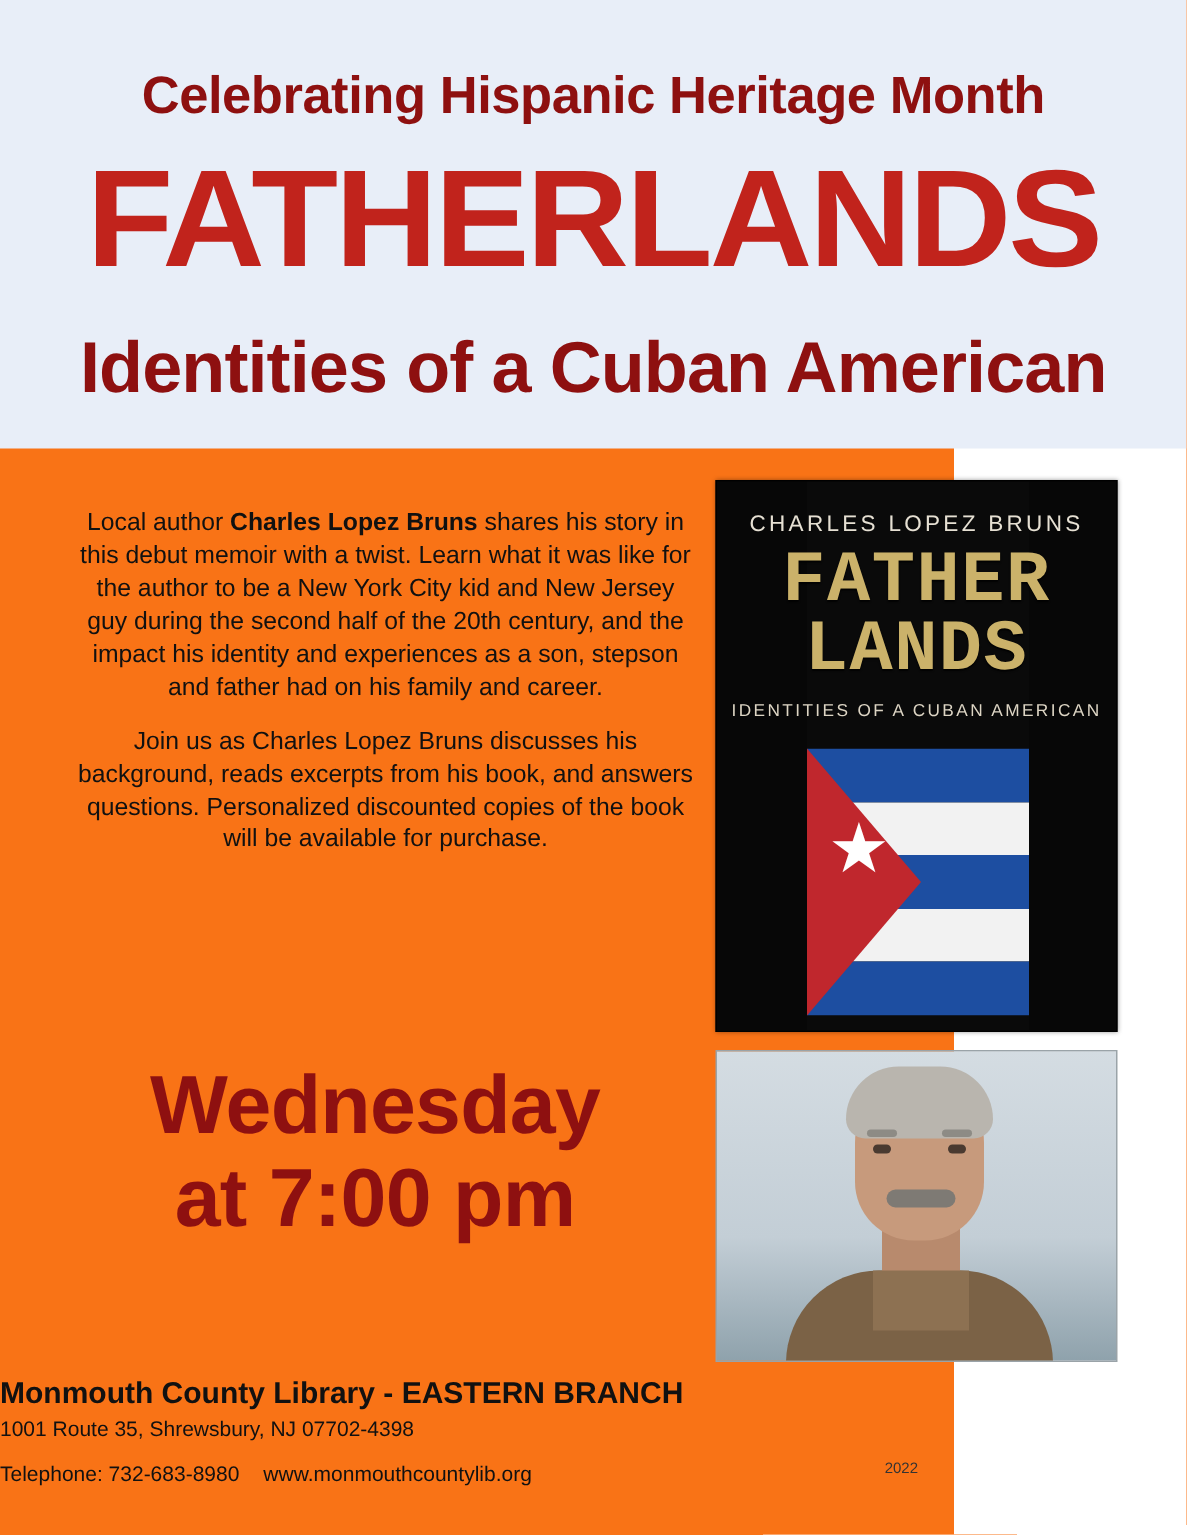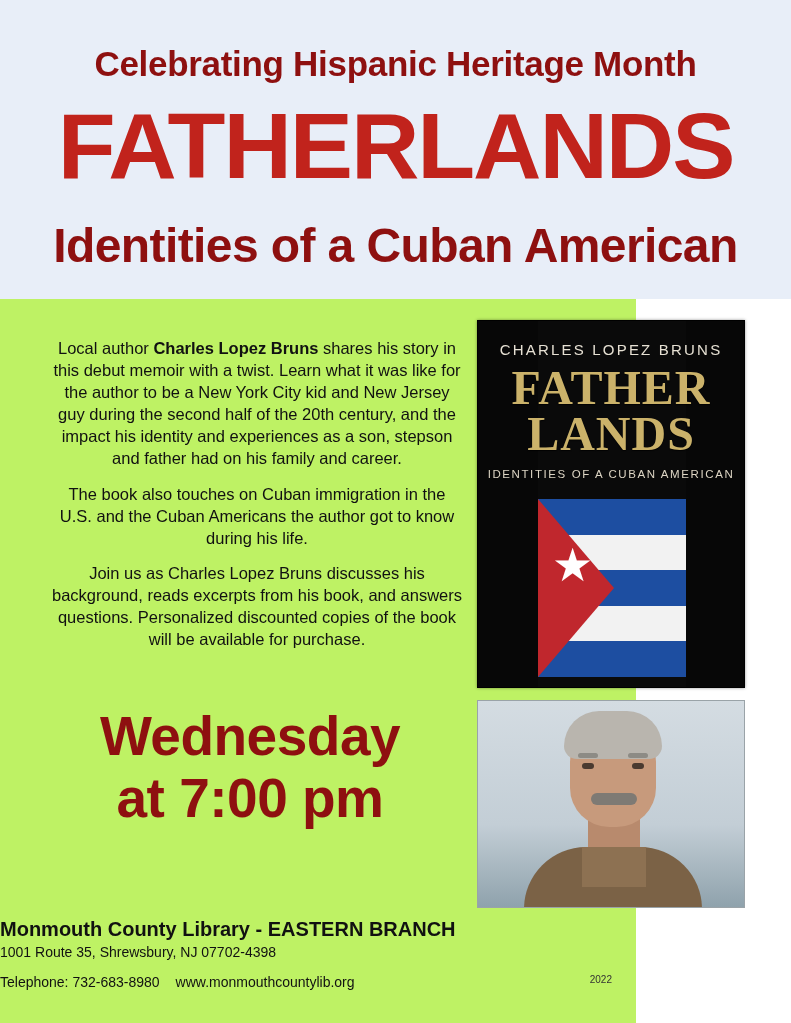--- a/index.html
+++ b/index.html
@@ -10,21 +10,21 @@
     width: 791px;
     height: 1023px;
     background: #ffffff;
     font-family: "Liberation Sans", sans-serif;
     overflow: hidden;
   }
   .poster {
     position: relative;
     width: 636px;
     height: 1023px;
-    background: #bef264;
+    background: #f97316;
     box-sizing: border-box;
   }
 
   
   .header-band {
     position: absolute;
     left: 0;
     top: 0;
     width: 791px;
     height: 299px;
@@ -120,21 +120,21 @@
     position: absolute;
     top: 44px;
     left: 0;
     width: 100%;
     text-align: center;
     color: #cbb26a;
     font-size: 48px;
     font-weight: bold;
     line-height: 0.96;
     letter-spacing: 1px;
-    font-family: Liberation Serif, serif;
+    font-family: Liberation Mono, monospace;
     text-shadow: 0 1px 1px rgba(0,0,0,0.8);
   }
   .bc-sub {
     position: absolute;
     top: 147px;
     left: 0;
     width: 100%;
     text-align: center;
     color: #ddd5c4;
     font-size: 11.5px;
@@ -348,21 +348,20 @@
 <div class="poster">
 
   <div class="header-band">
     <div class="celebrating">Celebrating Hispanic Heritage Month</div>
     <div class="main-title">FATHERLANDS</div>
     <div class="subtitle">Identities of a Cuban American</div>
   </div>
 
   <div class="text-col">
     <p class="para first"><span>Local author </span><strong>Charles Lopez Bruns</strong><span> shares his story in this debut memoir with a twist. Learn what it was like for the author to be a New York City kid and New Jersey guy during the second half of the 20th century, and the impact his identity and experiences as a son, stepson and father had on his family and career.</span></p>
-    <p class="para">The book also touches on Cuban immigration in the U.S. and the Cuban Americans the author got to know during his life.</p>
     <p class="para">Join us as Charles Lopez Bruns discusses his background, reads excerpts from his book, and answers questions. Personalized discounted copies of the book will be available for purchase.</p>
   </div>
 
   <div class="book-cover">
     <div class="bc-dark-left"></div>
     <div class="bc-dark-right"></div>
     <div class="flag">
       <div class="stripe s1"></div>
       <div class="stripe s2"></div>
       <div class="stripe s3"></div>

